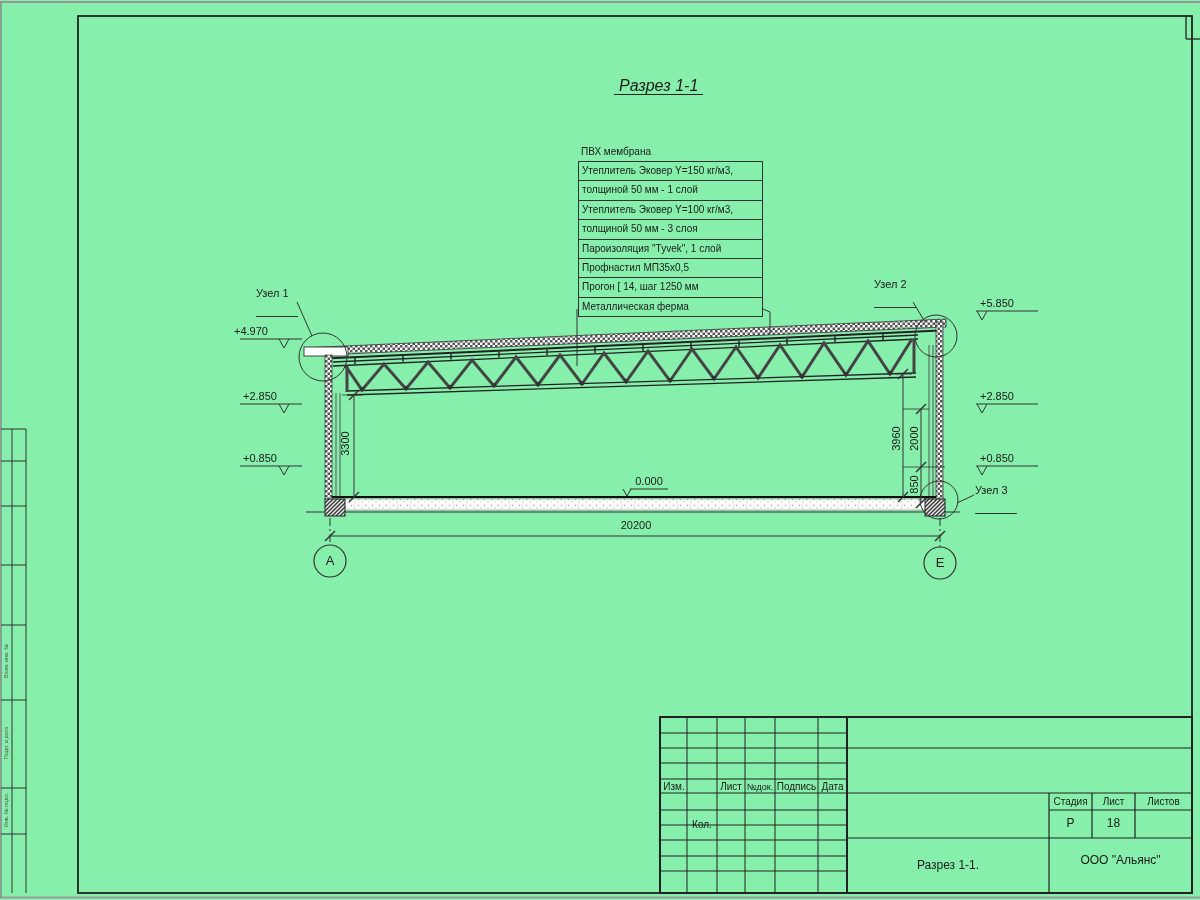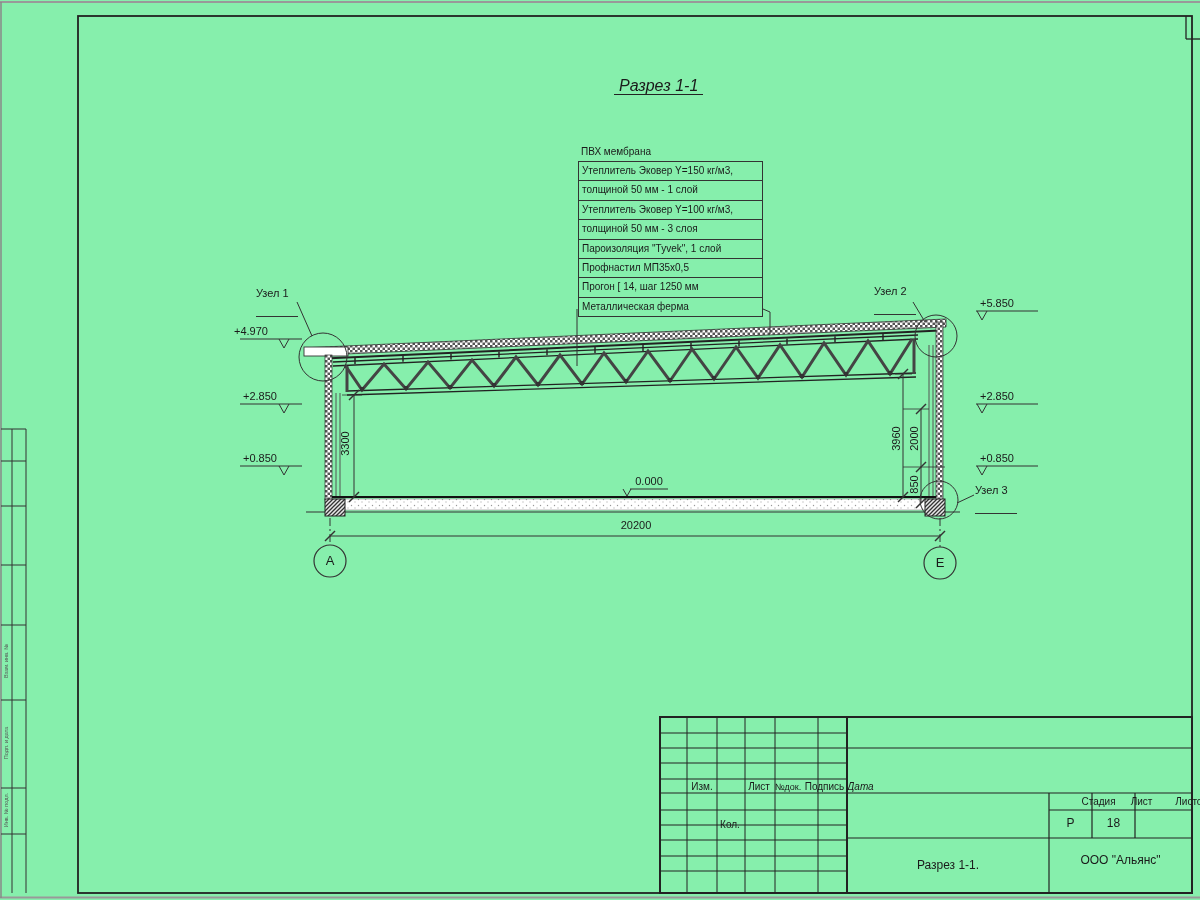--- a/index.html
+++ b/index.html
@@ -8,21 +8,21 @@
   svg{position:absolute;left:0;top:0;z-index:1;}
   .t{position:absolute;z-index:2;font-size:11px;line-height:13px;white-space:nowrap;}
   .dim-v{transform:rotate(-90deg);transform-origin:center;text-align:center;}
   .ctr{text-align:center;}
   .node-lbl{border-bottom:1px solid #333;width:42px;padding-bottom:16px;}
   .drawing-title{font-size:16px;font-style:italic;border-bottom:1.3px solid #222;padding:0 5px 2px 5px;}
   .callout{position:absolute;left:578px;top:143px;z-index:2;width:185px;font-size:10px;}
   .callout .row1{height:18px;line-height:17px;padding-left:3px;border-bottom:1px solid #333;}
   .callout .box{border-left:1px solid #333;border-right:1px solid #333;}
   .callout .box div{height:18.4px;line-height:17px;padding-left:3px;border-bottom:1px solid #333;}
-  .tb{font-size:10px;line-height:12px;padding-left:28px;}
+  .tb{font-size:10px;line-height:12px;}
   .tb-big{font-size:12px;line-height:14px;}
   .strip-lbl{position:absolute;z-index:2;font-size:5.5px;color:#555;width:70px;text-align:center;
     transform:rotate(-90deg);transform-origin:center;}
   .axis-letter{font-size:13px;width:20px;text-align:center;}
 </style>
 </head>
 <body>
 
 <div id="sheet">
 
@@ -243,21 +243,21 @@
     <div>Утеплитель Эковер Y=100 кг/м3,</div>
     <div>толщиной 50 мм - 3 слоя</div>
     <div>Пароизоляция "Tyvek", 1 слой</div>
     <div>Профнастил МП35х0,5</div>
     <div>Прогон [ 14, шаг 1250 мм</div>
     <div>Металлическая ферма</div>
   </div>
 </div>
 
 <div class="t node-lbl" style="left:256px;top:287px;">Узел 1</div>
-<div class="t node-lbl" style="left:874px;top:285px;">Узел 2</div>
+<div class="t node-lbl" style="left:874px;top:278px;">Узел 2</div>
 <div class="t node-lbl" style="left:975px;top:484px;">Узел 3</div>
 
 <div class="t" style="left:234px;top:325px;">+4.970</div>
 <div class="t" style="left:243px;top:390px;">+2.850</div>
 <div class="t" style="left:243px;top:452px;">+0.850</div>
 <div class="t" style="left:980px;top:297px;">+5.850</div>
 <div class="t" style="left:980px;top:390px;">+2.850</div>
 <div class="t" style="left:980px;top:452px;">+0.850</div>
 <div class="t ctr" style="left:630px;top:475px;width:38px;">0.000</div>
 
@@ -268,21 +268,21 @@
 <div class="t dim-v" style="left:894px;top:478px;width:40px;">850</div>
 
 <div class="t axis-letter" style="left:320px;top:554px;">А</div>
 <div class="t axis-letter" style="left:930px;top:556px;">Е</div>
 
 <div class="t tb ctr" style="left:661px;top:781px;width:26px;">Изм.</div>
 <div class="t tb ctr" style="left:687px;top:819px;width:30px;">Кол.</div>
 <div class="t tb ctr" style="left:717px;top:781px;width:28px;">Лист</div>
 <div class="t tb ctr" style="left:745px;top:781px;width:30px;font-size:9px;">№док.</div>
 <div class="t tb ctr" style="left:775px;top:781px;width:43px;">Подпись</div>
-<div class="t tb ctr" style="left:818px;top:781px;width:29px;font-style:italic;">Дата</div>
+<div class="t tb ctr" style="left:818px;top:781px;width:29px;">Дата</div>
 
 <div class="t tb ctr" style="left:1049px;top:796px;width:43px;">Стадия</div>
 <div class="t tb ctr" style="left:1092px;top:796px;width:43px;">Лист</div>
 <div class="t tb ctr" style="left:1135px;top:796px;width:57px;">Листов</div>
 <div class="t tb-big ctr" style="left:1049px;top:816px;width:43px;">Р</div>
 <div class="t tb-big ctr" style="left:1092px;top:816px;width:43px;">18</div>
 <div class="t tb-big ctr" style="left:1135px;top:816px;width:57px;"></div>
 <div class="t tb-big ctr" style="left:847px;top:858px;width:202px;">Разрез 1-1.</div>
 <div class="t tb-big ctr" style="left:1049px;top:853px;width:143px;">ООО "Альянс"</div>
 

